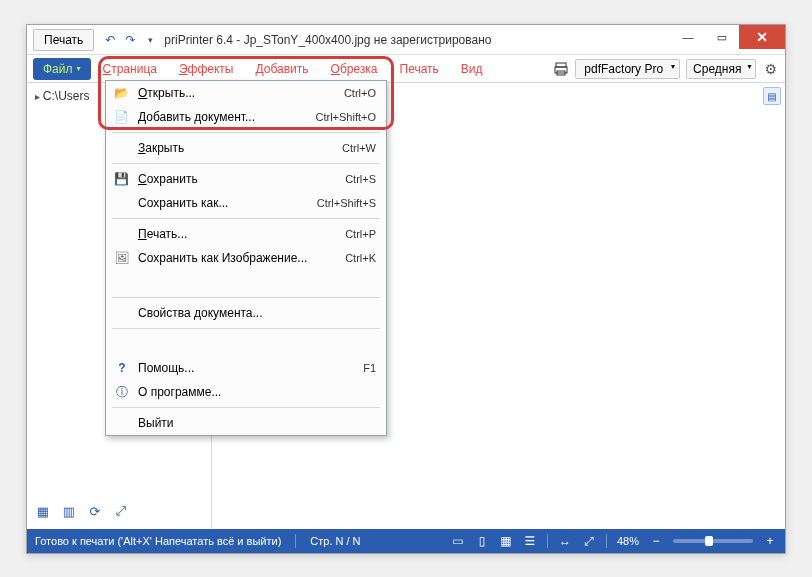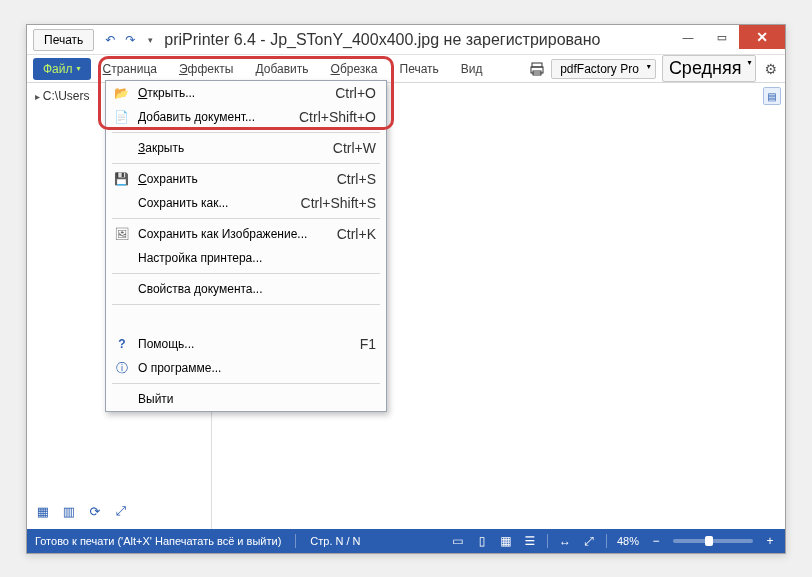--- a/index.html
+++ b/index.html
@@ -4,55 +4,55 @@
 <style>
   * { box-sizing: border-box; margin: 0; padding: 0; font-family: "Segoe UI", Tahoma, sans-serif; }
   body { background: #f0f0f0; width: 812px; height: 577px; overflow: hidden; position: relative; }
   .app-window { position: absolute; left: 26px; top: 24px; width: 760px; height: 530px; background: #fff; border: 1px solid #a0a0a0; display: flex; flex-direction: column; box-shadow: 0 2px 8px rgba(0,0,0,.15); }
   
   
   .titlebar { height: 30px; display: flex; align-items: center; padding: 0 0 0 6px; background: #fff; border-bottom: 1px solid #e0e0e0; position: relative; }
   .print-btn { border: 1px solid #bfbfbf; background: #f7f7f7; padding: 3px 10px; font-size: 12px; margin-right: 8px; border-radius: 2px; }
   .tb-ctrl { display: flex; align-items: center; gap: 4px; }
   .undo-icon, .qat-sep, .qat-dop { width: 16px; height: 16px; display: inline-flex; align-items: center; justify-content: center; font-size: 12px; color: #2a5db0; }
-  .app-title { font-size: 16px; color: #333; margin-left: 6px; }
+  .app-title { font-size: 12px; color: #333; margin-left: 6px; }
   .win-controls { position: absolute; right: 0; top: 0; display: flex; }
   .win-btn { width: 34px; height: 24px; display: flex; align-items: center; justify-content: center; font-size: 11px; color: #333; }
   .win-close { background: #d04b3a; color: #fff; width: 46px; font-size: 14px; font-weight: bold; }
 
   
   .menubar { height: 28px; display: flex; align-items: center; padding: 0 6px; gap: 2px; background: #fff; border-bottom: 1px solid #d8d8d8; }
-  .menu-item { font-size: 12px; padding: 4px 10px; cursor: default; color: #404040; }
+  .menu-item { font-size: 12px; padding: 4px 10px; cursor: default; color: #ef4444; }
   .menu-item.active { background: #2a5db0; color: #bef264; border-radius: 3px; display: flex; align-items: center; gap: 4px; }
   .menu-item.active::after { content: "▾"; font-size: 8px; }
   .menu-right { margin-left: auto; display: flex; align-items: center; gap: 6px; }
   .printer-sel { border: 1px solid #c8c8c8; background: #f6f6f6; font-size: 12px; padding: 2px 16px 2px 8px; border-radius: 2px; position: relative; }
   .printer-sel::after { content: "▾"; font-size: 8px; position: absolute; right: 4px; }
-  .dia-sel { border: 1px solid #c8c8c8; background: #f6f6f6; font-size: 18px; padding: 2px 14px 2px 6px; border-radius: 2px; position: relative; }
+  .dia-sel { border: 1px solid #c8c8c8; background: #f6f6f6; font-size: 12px; padding: 2px 14px 2px 6px; border-radius: 2px; position: relative; }
   .dia-sel::after { content: "▾"; font-size: 8px; position: absolute; right: 4px; }
   .gear-icon { color: #555; font-size: 14px; padding: 0 2px; }
 
   
   .main { flex: 1; display: flex; background: #fff; position: relative; }
   .sidebar { width: 185px; background: #fff; border-right: 1px solid #dcdcdc; padding: 6px 8px; font-size: 12px; color: #333; display: flex; flex-direction: column; }
   .sidebar-top { flex: 1; }
   .tree-item::before { content: "▸ "; color: #555; font-size: 10px; }
   .workspace { flex: 1; background: #fff; position: relative; }
   .tiny-btn { position: absolute; right: 4px; top: 4px; width: 18px; height: 18px; border: 1px solid #a8c0e0; background: #e8f0fb; border-radius: 2px; font-size: 10px; display: flex; align-items: center; justify-content: center; color: #2a5db0; }
 
   .sidebar-bottom { display: flex; gap: 10px; padding: 4px 0; }
   .sb-ico { width: 16px; height: 16px; color: #2a5db0; font-size: 13px; display:inline-flex; align-items:center; justify-content:center; }
 
   
   .dropdown { position: absolute; left: 105px; top: 80px; width: 282px; background: #fcfcfc; border: 1px solid #9aa4b2; box-shadow: 2px 3px 6px rgba(0,0,0,.25); z-index: 10; }
   .highlight-box { position: absolute; left: 98px; top: 56px; width: 296px; height: 74px; border: 3px solid #d23c3c; border-radius: 10px; z-index: 20; pointer-events: none; }
   .dd-row { display: flex; align-items: center; height: 24px; padding: 0 10px 0 6px; font-size: 12px; }
   .dd-ico { width: 20px; height: 18px; margin-right: 6px; display: inline-flex; align-items: center; justify-content: center; font-size: 12px; color: #666; }
   .dd-label { flex: 1; }
-  .dd-sc { color: #333; font-size: 14px; }
+  .dd-sc { color: #333; font-size: 11px; }
   .dd-sep { height: 1px; background: #d6d6d6; margin: 3px 6px; }
 
   
   .statusbar { height: 24px; background: #2a5db0; color: #fff; display: flex; align-items: center; font-size: 11px; padding: 12px 8px; gap: 14px; }
   .sb-sep { width: 1px; height: 14px; background: rgba(255,255,255,.35); }
   .sb-right { margin-left: auto; display: flex; align-items: center; gap: 10px; }
   .sb-icon { width: 14px; height: 14px; display:inline-flex; align-items:center; justify-content:center; font-size: 12px; }
   .zoom-slider { width: 80px; height: 4px; background: rgba(255,255,255,.35); position: relative; border-radius: 2px; }
   .zoom-thumb { position: absolute; left: 40%; top: -3px; width: 8px; height: 10px; background: #fff; border-radius: 2px; }
 
@@ -165,27 +165,31 @@
     <span class="dd-label"><u class="acc">С</u>охранить</span>
     <span class="dd-sc">Ctrl+S</span>
   </div>
   <div class="dd-row">
     <span class="dd-ico"></span>
     <span class="dd-label">Сохранить как...</span>
     <span class="dd-sc">Ctrl+Shift+S</span>
   </div>
   <div class="dd-sep"></div>
   <div class="dd-row">
+    <span class="dd-ico"></span>
+    <span class="dd-label"><u class="acc">П</u>ечать...</span>
+    <span class="dd-sc">Ctrl+P</span>
+  </div>
+  <div class="dd-row">
     <span class="dd-ico">🖼</span>
     <span class="dd-label">Сохранить как Изображение...</span>
     <span class="dd-sc">Ctrl+K</span>
   </div>
   <div class="dd-row">
     <span class="dd-ico"></span>
-    <span class="dd-label">Настройка принтера...</span>
   </div>
   <div class="dd-sep"></div>
   <div class="dd-row">
     <span class="dd-ico"></span>
     <span class="dd-label">Свойства документа...</span>
   </div>
   <div class="dd-sep"></div>
   <div class="dd-row">
     <span class="dd-ico"></span>
   </div>

